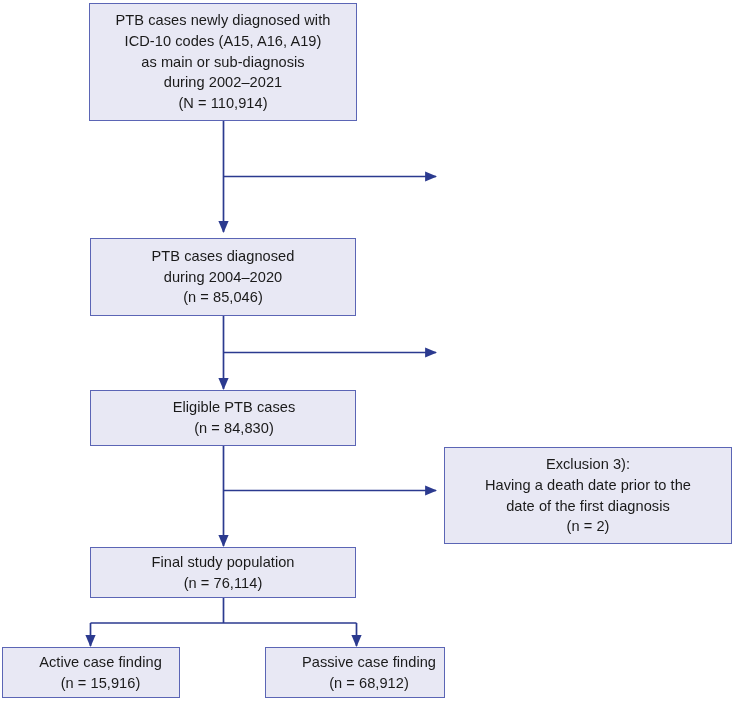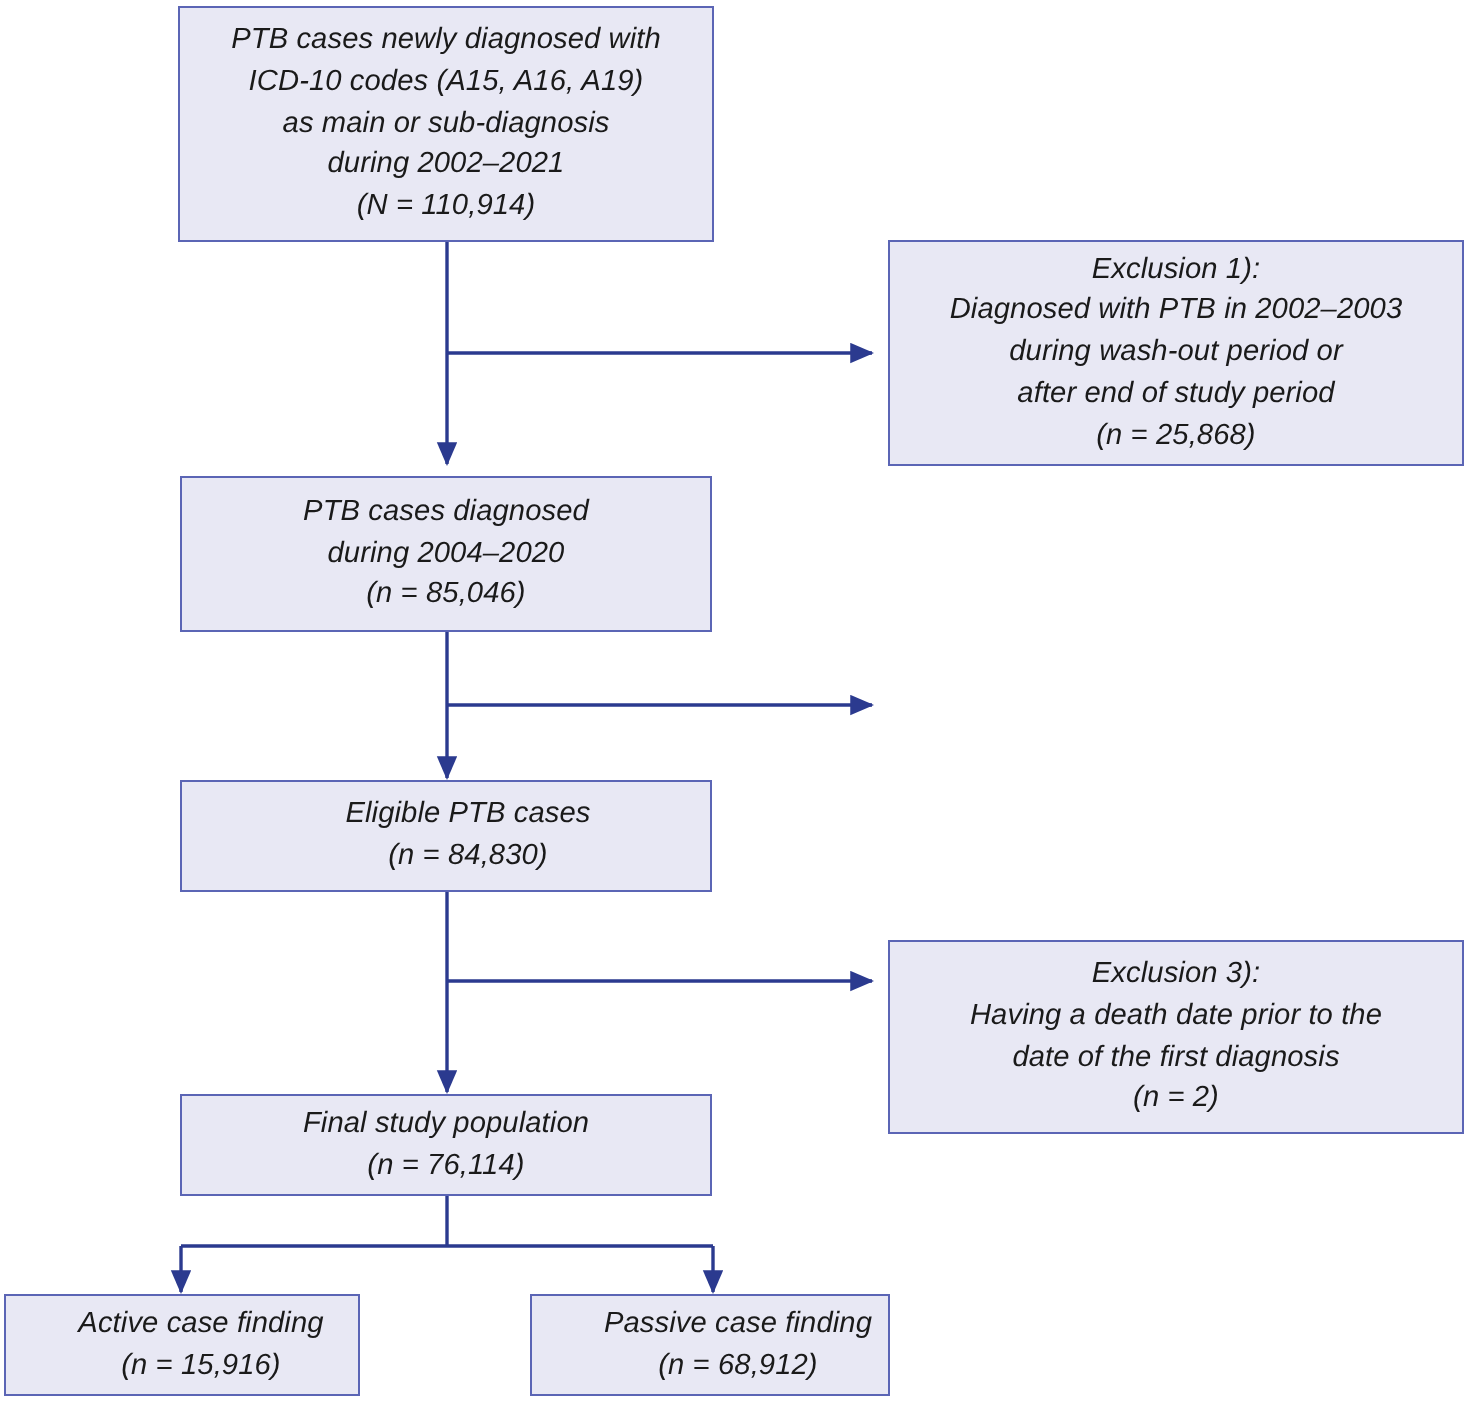--- a/index.html
+++ b/index.html
@@ -7,21 +7,20 @@
     padding: 0;
     background: #ffffff;
   }
   #canvas {
     position: relative;
     width: 742px;
     height: 701px;
     background: #ffffff;
     font-family: "Liberation Sans", sans-serif;
     overflow: hidden;
-    font-style: italic;
   }
   #connectors {
     position: absolute;
     left: 0;
     top: 0;
     width: 742px;
     height: 701px;
     pointer-events: none;
   }
   .node {
@@ -70,35 +69,30 @@
     <line x1="90.5" y1="623" x2="90.5" y2="646" stroke="#2b3a8f" stroke-width="1.7" marker-end="url(#arrow)"></line>
     <line x1="356.5" y1="623" x2="356.5" y2="646" stroke="#2b3a8f" stroke-width="1.7" marker-end="url(#arrow)"></line>
   </svg>
 
   <div class="node" style="left:89px; top:3px; width:268px; height:118px;">PTB cases newly diagnosed with
 ICD-10 codes (A15, A16, A19)
 as main or sub-diagnosis
 during 2002–2021
 (N = 110,914)</div>
 
-  <div class="node" style="left:444px; top:120px; width:288px; height:113px;">Exclusion 1):
-Diagnosed with PTB in 2002–2003
-during wash-out period or
-after end of study period
-(n = 25,868)</div>
 
   <div class="node" style="left:90px; top:238px; width:266px; height:78px;">PTB cases diagnosed
 during 2004–2020
 (n = 85,046)</div>
 
 
   <div class="node" style="left:90px; top:390px; width:266px; height:56px;padding-left:28px;">Eligible PTB cases
 (n = 84,830)</div>
 
-  <div class="node" style="left:444px; top:470px; width:288px; height:97px;">Exclusion 3):
+  <div class="node" style="left:444px; top:447px; width:288px; height:97px;">Exclusion 3):
 Having a death date prior to the
 date of the first diagnosis
 (n = 2)</div>
 
   <div class="node" style="left:90px; top:547px; width:266px; height:51px;">Final study population
 (n = 76,114)</div>
 
   <div class="node" style="left:2px; top:647px; width:178px; height:51px;padding-left:25px;">Active case finding
 (n = 15,916)</div>
 

